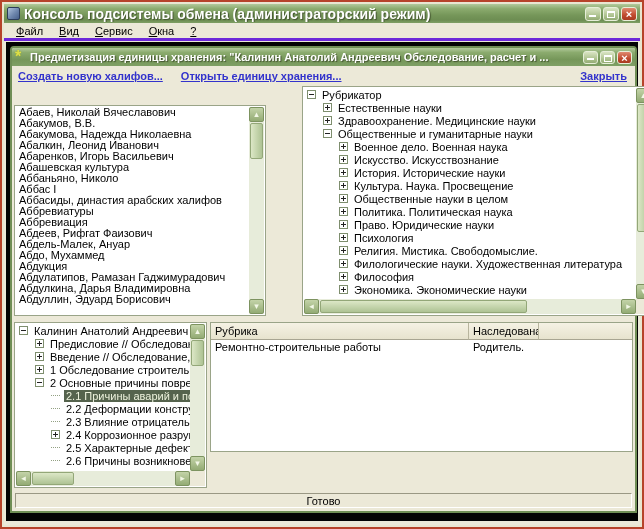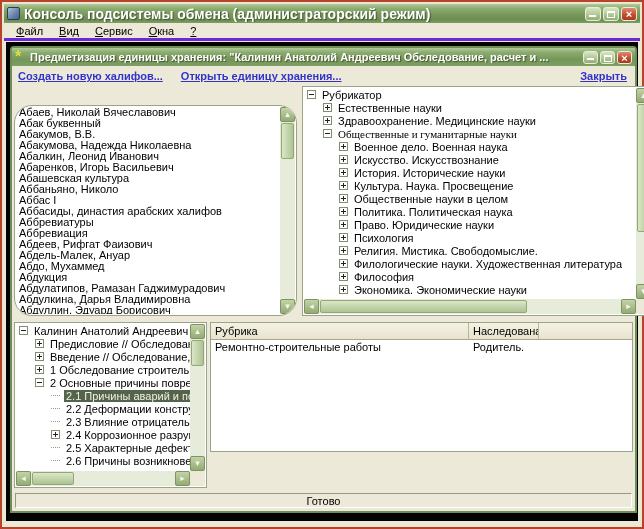--- a/index.html
+++ b/index.html
@@ -44,21 +44,21 @@
 
   
   .links-row { position:absolute; left:6px; right:6px; top:2px; height:16px; display:flex; align-items:center; }
   .link { color:#3333cc; font-weight:bold; text-decoration:underline; margin-right:18px; white-space:nowrap; }
   .link.right { margin-left:auto; margin-right:2px; }
 
   
   .sunken { border:1px solid #9aa488; background:#fff; }
   .filter-input { position:absolute; left:2px; top:20px; width:283px; height:17px; padding:1px 3px;
     font:11px "Liberation Sans","DejaVu Sans",sans-serif; outline:none; }
-  .subject-box { position:absolute; left:2px; top:39px; width:283px; height:211px; overflow:hidden;border-radius:18px; }
+  .subject-box { position:absolute; left:2px; top:39px; width:252px; height:211px; overflow:hidden; }
   .list-row { height:11px; line-height:11px; padding:0 3px; white-space:nowrap; overflow:hidden; color:#000; }
   .subject-inner { position:absolute; inset:1px 16px 1px 1px; overflow:hidden; }
 
   .rubr-box { position:absolute; left:290px; top:20px; width:351px; height:230px; overflow:hidden; }
   .rubr-inner { position:absolute; inset:1px 16px 16px 1px; overflow:hidden; }
   .doc-box { position:absolute; left:2px; top:256px; width:193px; height:166px; overflow:hidden; }
   .doc-inner { position:absolute; inset:1px 16px 16px 1px; overflow:hidden; }
 
   .tree-row { display:flex; align-items:center; white-space:nowrap; overflow:hidden; height:13px; }
   .tg { width:9px; height:9px; border:1px solid #7e8e6e; background:#fff; position:relative; flex:0 0 auto; margin-right:4px; }
@@ -149,21 +149,20 @@
         <div class="links-row">
           <span class="link">Создать новую халифов...</span>
           <span class="link">Открыть единицу хранения...</span>
           <span class="link right">Закрыть</span>
         </div>
 
 
         <div class="subject-box sunken">
           <div class="subject-inner">
               <div class="list-row">Абаев, Николай Вячеславович</div>
-              <div class="list-row">Абак буквенный</div>
               <div class="list-row">Абакумов, В.В.</div>
               <div class="list-row">Абакумова, Надежда Николаевна</div>
               <div class="list-row">Абалкин, Леонид Иванович</div>
               <div class="list-row">Абаренков, Игорь Васильевич</div>
               <div class="list-row">Абашевская культура</div>
               <div class="list-row">Аббаньяно, Николо</div>
               <div class="list-row">Аббас I</div>
               <div class="list-row">Аббасиды, династия арабских халифов</div>
               <div class="list-row">Аббревиатуры</div>
               <div class="list-row">Аббревиация</div>
@@ -189,21 +188,21 @@
                 <span class="tree-label">Рубрикатор</span>
               </div>
               <div class="tree-row" style="padding-left: 19px;">
                 <span class="tg plus"></span>
                 <span class="tree-label">Естественные науки</span>
               </div>
               <div class="tree-row" style="padding-left: 19px;">
                 <span class="tg plus"></span>
                 <span class="tree-label">Здравоохранение. Медицинские науки</span>
               </div>
-              <div class="tree-row" style="padding-left: 19px; font-family: Liberation Serif, serif;">
+              <div class="tree-row" style="padding-left: 19px;">
                 <span class="tg minus"></span>
                 <span class="tree-label">Общественные и гуманитарные науки</span>
               </div>
               <div class="tree-row" style="padding-left: 35px;">
                 <span class="tg plus"></span>
                 <span class="tree-label">Военное дело. Военная наука</span>
               </div>
               <div class="tree-row" style="padding-left: 35px;">
                 <span class="tg plus"></span>
                 <span class="tree-label">Искусство. Искусствознание</span>

